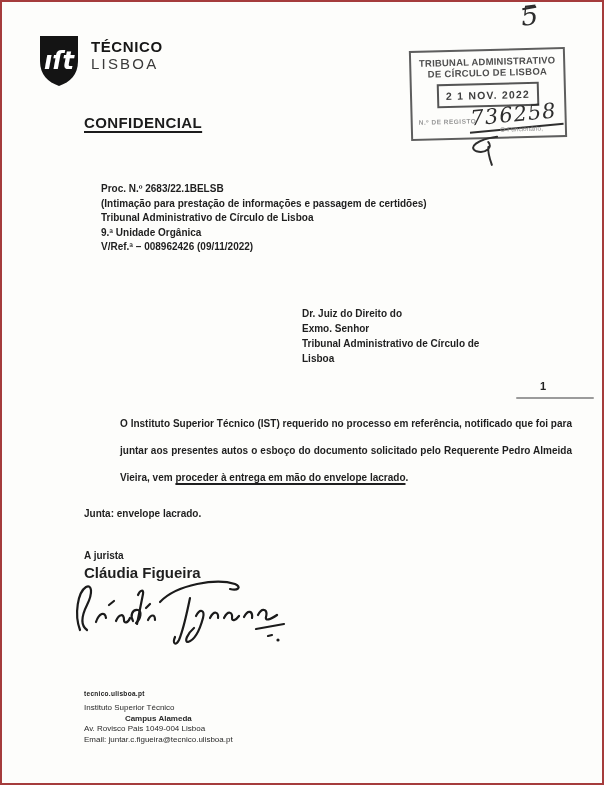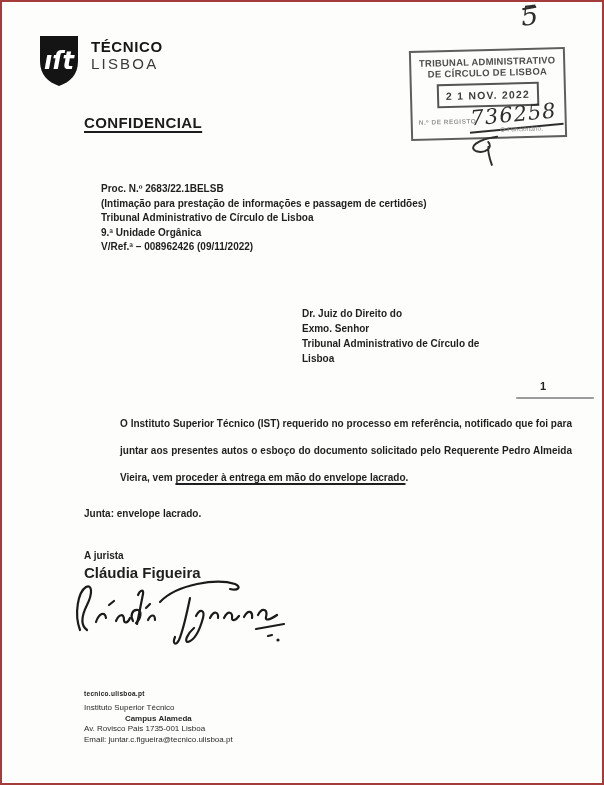--- a/index.html
+++ b/index.html
@@ -149,17 +149,17 @@
       <path d="M172,43 C176,35 181,37 180,44 M186,41 C190,33 196,35 194,43 C193,47 198,46 205,41"></path>
       <path d="M184,55 L212,50 M196,62 L200,61"></path>
       <circle cx="206" cy="66" r="1.6" fill="#1b1b1b" stroke="none"></circle>
     </g>
   </svg>
 
   <div class="footer">
     <div class="footer-web">tecnico.ulisboa.pt</div>
     <div class="footer-line">Instituto Superior Técnico</div>
     <div class="footer-line bold">Campus Alameda</div>
-    <div class="footer-line">Av. Rovisco Pais 1735-001 Lisboa</div>
+    <div class="footer-line">Av. Rovisco Pais 1049-004 Lisboa</div>
     <div class="footer-line">Email: juntar.c.figueira@tecnico.ulisboa.pt</div>
   </div>
 
 </div>
 
 </body></html>

